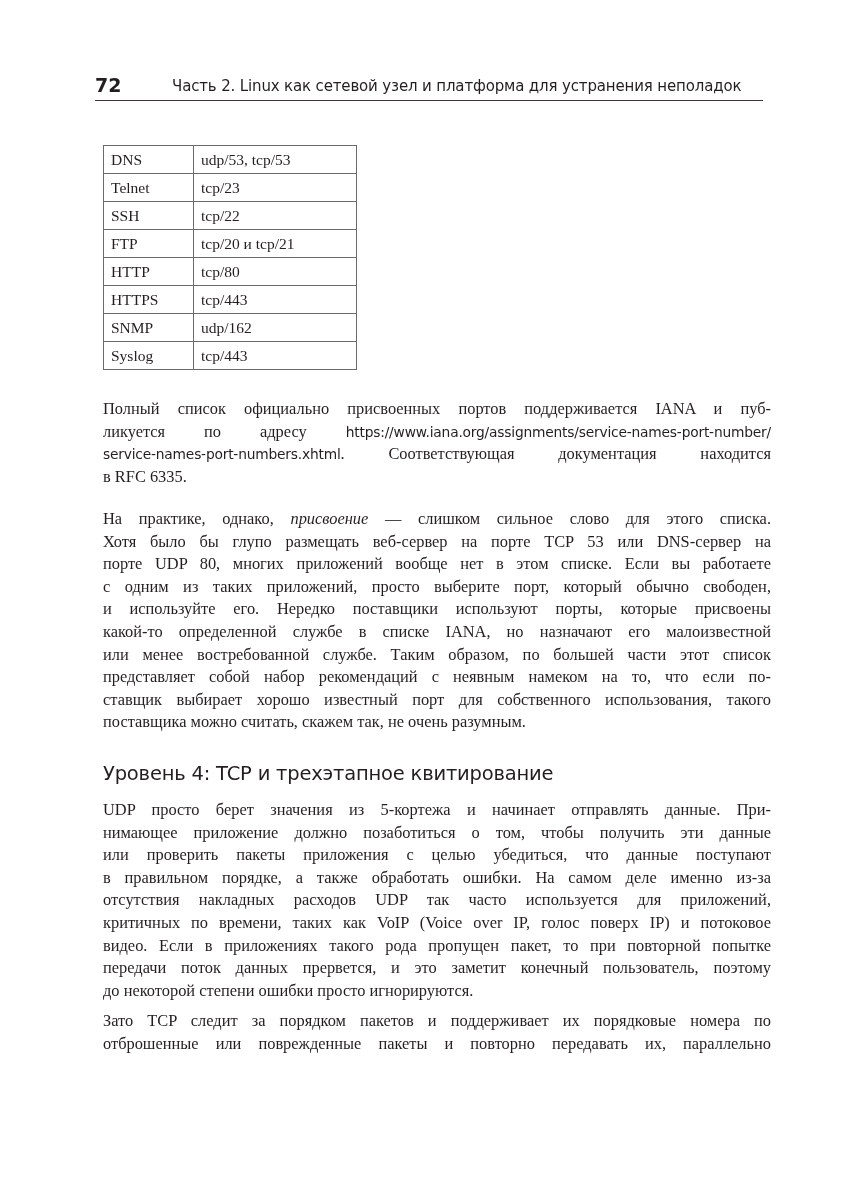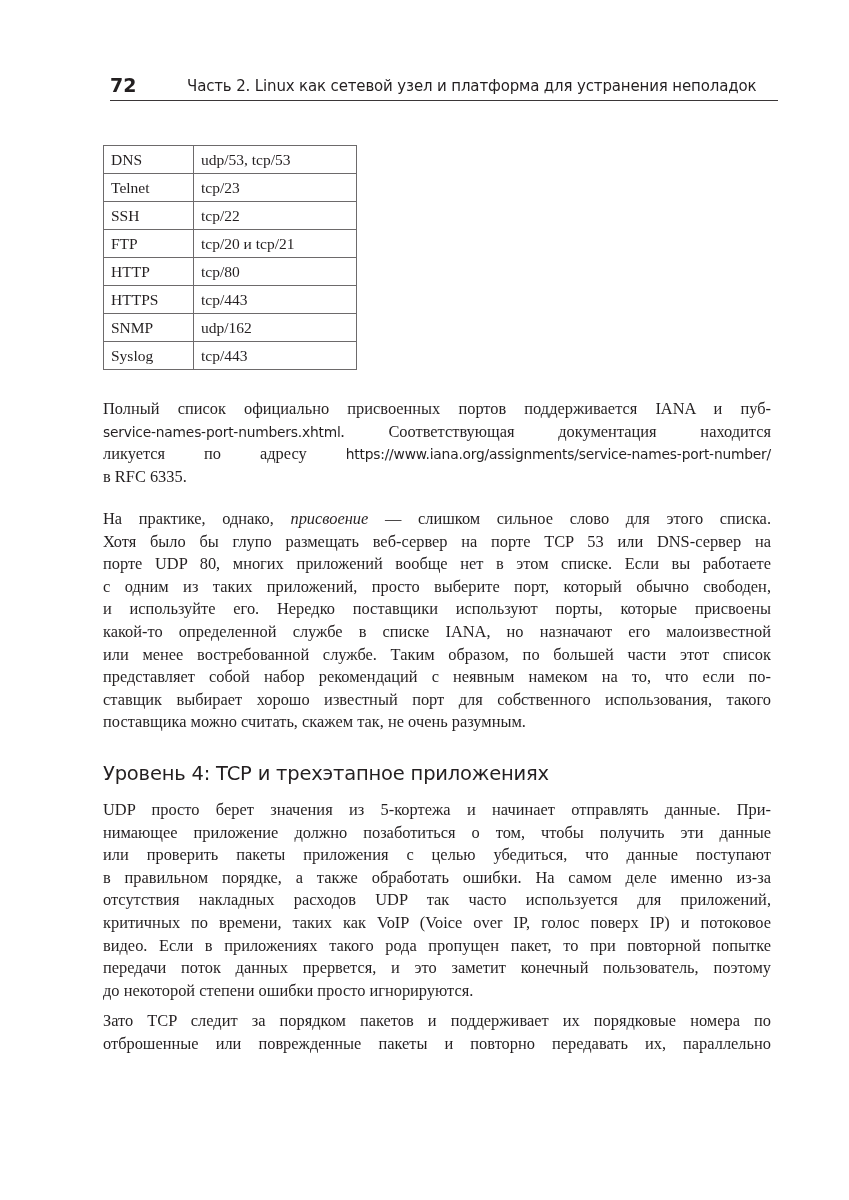--- a/index.html
+++ b/index.html
@@ -1,18 +1,18 @@
 <!DOCTYPE html>
 <html><head>
 <meta charset="utf-8">
 <style>
   html, body { margin: 0; padding: 0; background: #ffffff; }
   body { width: 849px; height: 1200px; position: relative; overflow: hidden; color: #231f20; }
   .header {
-    position: absolute; left: 110px; top: 74px; width: 668px; height: 26px;
+    position: absolute; left: 95px; top: 74px; width: 668px; height: 26px;
     border-bottom: 1.3px solid #3a3637;
   }
   .page-num {
     position: absolute; left: 0; top: 0;
     font-family: "DejaVu Sans", sans-serif; font-weight: bold; font-size: 19px; line-height: 22px; color: #231f20;
   }
   .running-head {
     position: absolute; left: 77px; top: 3px;
     font-family: "DejaVu Sans", sans-serif; font-size: 15px; line-height: 18px; color: #231f20;
     letter-spacing: -0.15px;
@@ -83,39 +83,39 @@
       </tr>
     <tr>
         <td class="svc">Syslog</td>
         <td class="port">tcp/443</td>
       </tr>
   </tbody>
 </table>
 
 <div class="body-text" style="top:398px;">
   <span class="line" style="display: block; width: 668px;">Полный список официально присвоенных портов поддерживается IANA и пуб-</span>
+  <span class="line" style="display: block; width: 668px;"><span>ликуется по адресу </span><span class="url">https://www.iana.org/assignments/service-names-port-number/</span></span>
   <span class="line" style="display: block; width: 668px;"><span class="url">service-names-port-numbers.xhtml</span><span>. Соответствующая документация находится</span></span>
-  <span class="line" style="display: block; width: 668px;"><span>ликуется по адресу </span><span class="url">https://www.iana.org/assignments/service-names-port-number/</span></span>
   <span class="line last" style="display: block; width: 668px;">в RFC 6335.</span>
 </div>
 
 <div class="body-text" style="top:508px;">
   <span class="line" style="display: block; width: 668px;"><span>На практике, однако, </span><em>присвоение</em><span> — слишком сильное слово для этого списка.</span></span>
   <span class="line" style="display: block; width: 668px;">Хотя было бы глупо размещать веб-сервер на порте TCP 53 или DNS-сервер на</span>
   <span class="line" style="display: block; width: 668px;">порте UDP 80, многих приложений вообще нет в этом списке. Если вы работаете</span>
   <span class="line" style="display: block; width: 668px;">с одним из таких приложений, просто выберите порт, который обычно свободен,</span>
   <span class="line" style="display: block; width: 668px;">и используйте его. Нередко поставщики используют порты, которые присвоены</span>
   <span class="line" style="display: block; width: 668px;">какой-то определенной службе в списке IANA, но назначают его малоизвестной</span>
   <span class="line" style="display: block; width: 668px;">или менее востребованной службе. Таким образом, по большей части этот список</span>
   <span class="line" style="display: block; width: 668px;">представляет собой набор рекомендаций с неявным намеком на то, что если по-</span>
   <span class="line" style="display: block; width: 668px;">ставщик выбирает хорошо известный порт для собственного использования, такого</span>
   <span class="line last" style="display: block; width: 668px;">поставщика можно считать, скажем так, не очень разумным.</span>
 </div>
 
-<div class="h2">Уровень 4: TCP и трехэтапное приложениях</div>
+<div class="h2">Уровень 4: TCP и трехэтапное квитирование</div>
 
 <div class="body-text" style="top:799px;">
   <span class="line" style="display: block; width: 668px;">UDP просто берет значения из 5-кортежа и начинает отправлять данные. При-</span>
   <span class="line" style="display: block; width: 668px;">нимающее приложение должно позаботиться о том, чтобы получить эти данные</span>
   <span class="line" style="display: block; width: 668px;">или проверить пакеты приложения с целью убедиться, что данные поступают</span>
   <span class="line" style="display: block; width: 668px;">в правильном порядке, а также обработать ошибки. На самом деле именно из-за</span>
   <span class="line" style="display: block; width: 668px;">отсутствия накладных расходов UDP так часто используется для приложений,</span>
   <span class="line" style="display: block; width: 668px;">критичных по времени, таких как VoIP (Voice over IP, голос поверх IP) и потоковое</span>
   <span class="line" style="display: block; width: 668px;">видео. Если в приложениях такого рода пропущен пакет, то при повторной попытке</span>
   <span class="line" style="display: block; width: 668px;">передачи поток данных прервется, и это заметит конечный пользователь, поэтому</span>

